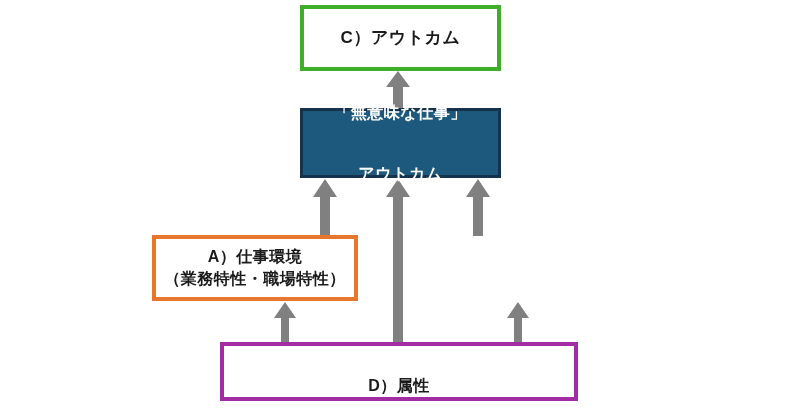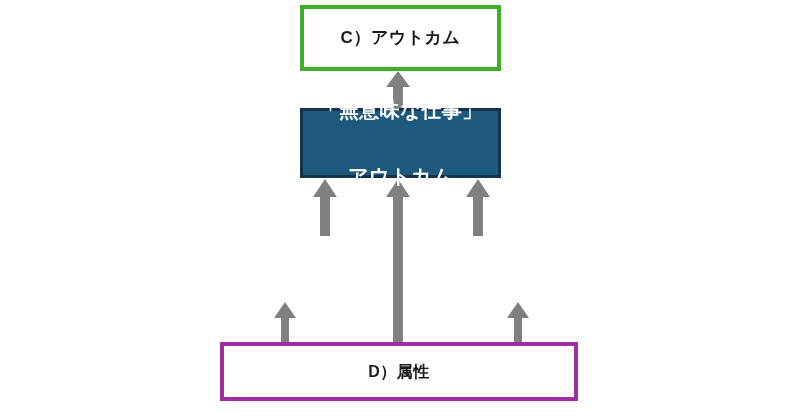--- a/index.html
+++ b/index.html
@@ -45,40 +45,41 @@
     width: 201px; height: 66px;
     border: 4px solid #3faf2a;
     font-size: 17px;
   }
   #node-core {
     left: 300px;  top: 108px;
     width: 201px; height: 70px;
     border: 3px solid #16334d;
     background: #1d597c;
     color: #ffffff;
-    font-size: 20px;
+    font-size: 16px;
     gap: 39px;
   }
   #node-work-env {
     left: 152px;  top: 235px;
     width: 206px; height: 66px;
     border: 4px solid #e8762c;
     font-size: 16px;
   }
   #node-respondent {
     left: 448px;  top: 235px;
     width: 207px; height: 66px;
     border: 4px solid #29a8e0;
     font-size: 16px;
   }
   #node-attributes {
     left: 220px;  top: 342px;
     width: 358px; height: 59px;
     border: 4px solid #a32ba3;
     font-size: 16px;
+    justify-content: flex-end;
   }
 
   
   .arrow {
     position: absolute;
     display: block;
   }
   .arrow svg { display: block; }
 </style>
 </head>
@@ -124,19 +125,23 @@
 
   <div class="node" id="node-outcome">
     <span class="line">C）アウトカム</span>
   </div>
 
   <div class="node" id="node-core">
     <span class="line">「無意味な仕事」</span>
     <span class="line">アウトカム</span>
   </div>
 
+  <div class="node" id="node-work-env">
+    <span class="line">A）仕事環境</span>
+    <span class="line">（業務特性・職場特性）</span>
+  </div>
 
 
   <div class="node" id="node-attributes">
     <span class="line">D）属性</span>
   </div>
 
 </div>
 
 </body></html>

